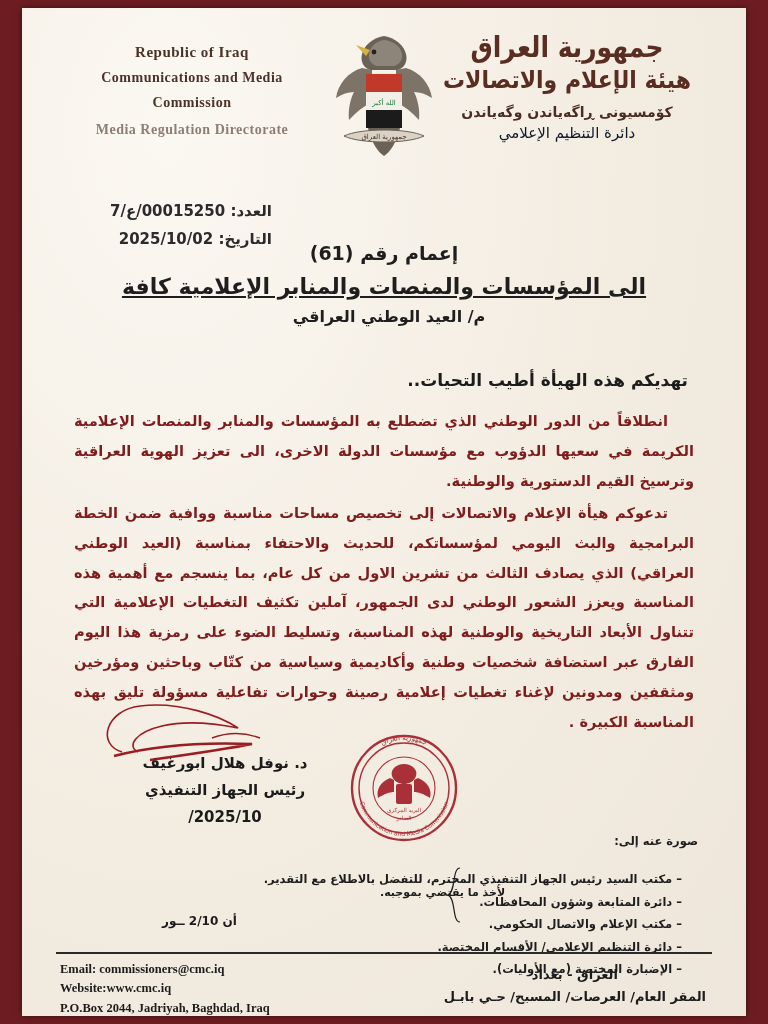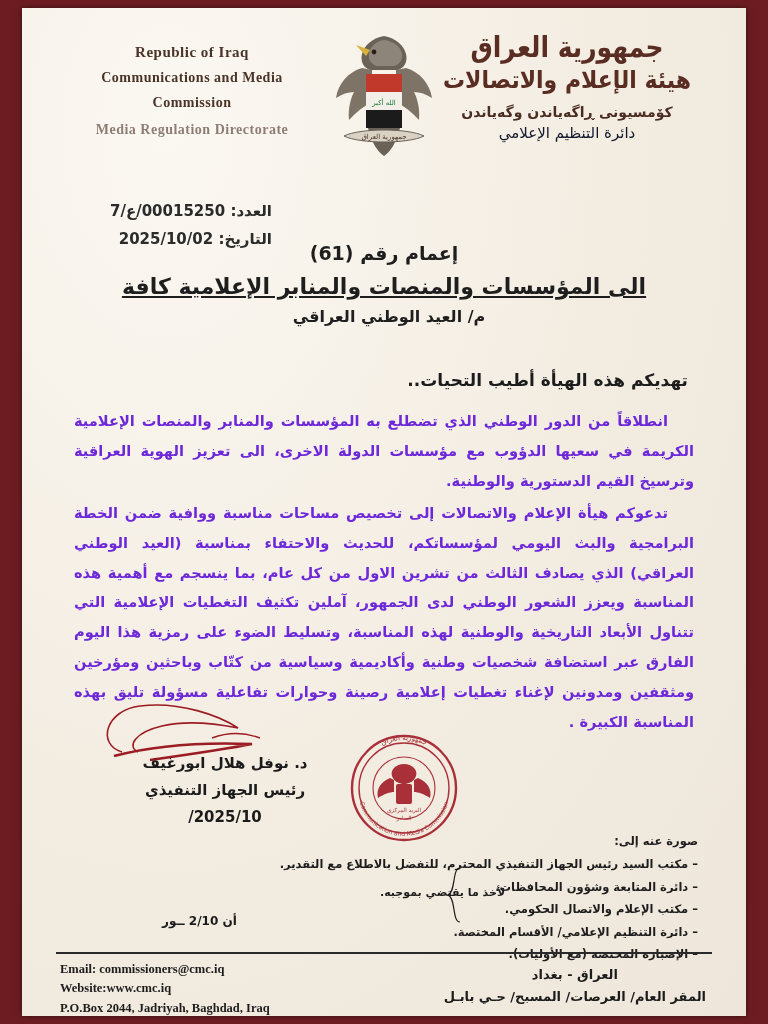--- a/index.html
+++ b/index.html
@@ -85,21 +85,21 @@
   .t3{font-size:16px;font-weight:bold;margin-top:8px;margin-left:10px;}
 
   .salute{
     position:absolute;top:362px;right:58px;
     direction:rtl;font-size:17px;font-weight:bold;color:#1c1c1c;
   }
 
   .body{
     position:absolute;top:398px;left:52px;right:52px;
     direction:rtl;text-align:justify;
-    font-size:14.6px;line-height:2.05;color:#6d28d9;
+    font-size:14.6px;line-height:2.05;color:#7f1d1d;
     font-weight:bold;
   }
   .body p{margin:0 0 2px 0;text-indent:26px;}
 
   .closing{
     position:absolute;top:632px;left:0;width:100%;
     direction:rtl;text-align:center;
     font-size:16px;font-weight:bold;color:#1b1b1b;
     line-height:1.9;
   }
@@ -121,21 +121,21 @@
     opacity:.92;
   }
 
   
   .cc{
     position:absolute;right:48px;top:822px;width:330px;
     direction:rtl;text-align:right;
     font-size:11.5px;font-weight:bold;color:#1d1d1d;line-height:1.95;
   }
   .cc .hd{margin-bottom:1px;}
-  .cc ul{list-style:none;margin:0;padding:0;text-align:right;}
+  .cc ul{list-style:none;margin:16px;padding:0;text-align:right;}
   .cc li{white-space:nowrap;}
   .cc li::before{content:"– ";}
   .cc-note{
     position:absolute;left:12px;top:52px;
     font-size:11px;font-weight:bold;color:#1d1d1d;
   }
   .brace{
     position:absolute;left:78px;top:36px;width:18px;height:58px;
   }
 

